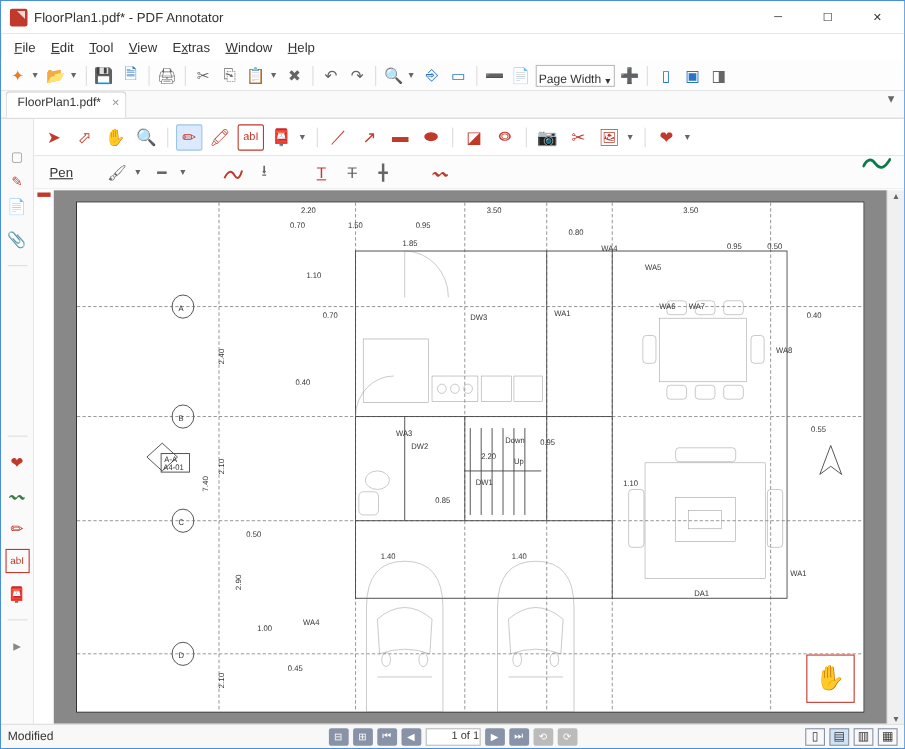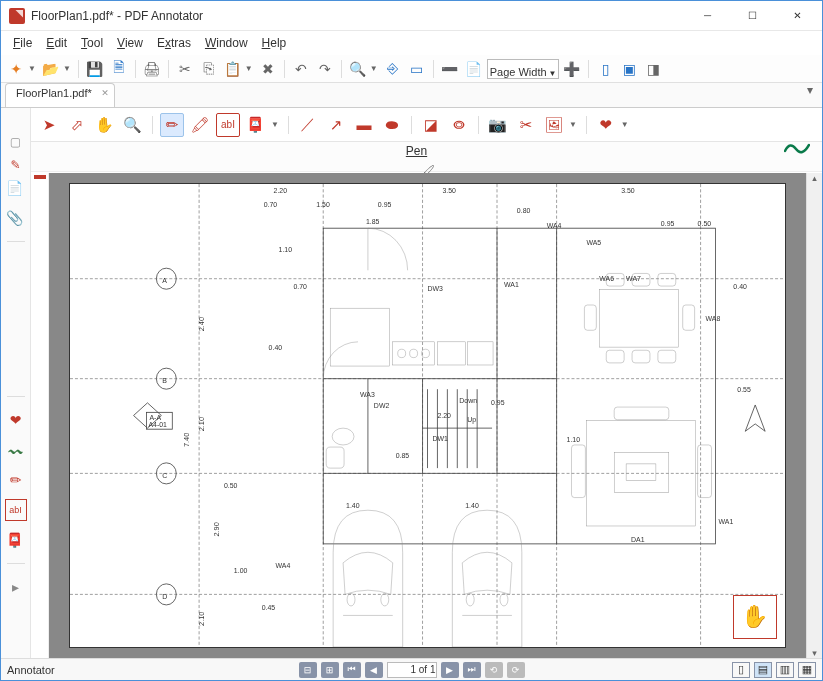--- a/index.html
+++ b/index.html
@@ -21,21 +21,21 @@
   .sep { width: 1px; height: 18px; background: #ddd; margin: 0 3px; }
   .dropdown-arrow { font-size: 8px; color: #666; margin: 0 2px 0 -1px; }
   .zoom-select { height: 20px; font-size: 11px; border: 1px solid #bbb; background: #fff; padding: 0 2px; display:flex; align-items:flex-end; gap:2px;}
   .tab-strip { height: 25px; background: #fafafa; display: flex; padding: 0 4px; border-bottom: 1px solid #ccc; }
   .doc-tab { background: #fff; border: 1px solid #ccc; border-bottom: none; border-radius: 4px 4px 0 0; padding: 3px 22px 3px 10px; font-size: 11px; position: relative; }
   .doc-tab .x { position: absolute; right: 5px; top: 4px; font-size: 9px; color: #999; }
   .tab-right { margin-left:auto; width:16px; text-align:center; color:#666; }
   .anno-toolbar { height: 34px; display: flex; align-items: center; padding: 0 6px; gap: 4px; border-bottom: 1px solid #e5e5e5; background: #fff; }
   .anno-toolbar .tbtn { width: 24px; height: 24px; font-size: 15px; }
   .anno-toolbar .tbtn.active { background: #dbeafe; border:1px solid #9cc3ea; }
-  .anno-toolbar2 { height: 30px; display: flex; align-items: center; padding: 0 10px; gap: 4px; background: #fcfcfc; border-bottom:1px solid #eee;flex-direction:column;}
+  .anno-toolbar2 { height: 30px; display: flex; align-items: center; padding: 0 10px; gap: 4px; background: #fcfcfc; border-bottom:1px solid #eee;}
   .anno-toolbar2 .lbl { padding: 2px 4px; margin-right: 20px;}
   .anno-toolbar2 .tbtn{ width:24px; height:24px; }
   .side-strip { position: absolute; left: 0; top: 172px; bottom: 22px; width: 30px; background: #fafafa; border-right: 1px solid #e5e5e5; display:flex; flex-direction:column; align-items:center; padding:4px 0; gap:8px;}
   .side-strip .sbtn{ width:22px; height:22px; display:flex; align-items:center; justify-content:center; font-size:14px;}
   .side-strip .divider{ width:18px; height:1px; background:#ddd; margin:4px 0;}
   .side-strip2 { position: absolute; left: 30px; top: 172px; bottom: 22px; width: 18px; background: #fff; border-right: 1px solid #eee; display:flex; flex-direction:column; align-items:center; padding:2px 0; gap:16px;}
   .side-strip2 .mark{ width:12px; height:4px;}
   .doc-area { position: absolute; left: 48px; right: 16px; top: 172px; bottom: 22px; background: #888; overflow: hidden; }
   .right-scroll { position:absolute; right:0; top:172px; bottom:22px; width:16px; background:#f0f0f0; border-left:1px solid #ddd;}
   .right-scroll:before{content:"▴"; display:block; text-align:center; font-size:9px; color:#666;}
@@ -356,21 +356,21 @@
         <text x="278" y="308">1.40</text>
         <text x="398" y="308">1.40</text>
         <text x="370" y="222">2.20</text>
       </svg>
     </div>
     <div class="hand-tool">✋</div>
   </div>
 </div>
 
 <div class="statusbar">
-  <span>Annotator</span>
+  <span>Modified</span>
   <div class="center">
     <div class="pgbtn">⊟</div>
     <div class="pgbtn">⊞</div>
     <div class="pgbtn">⏮</div>
     <div class="pgbtn">◀</div>
     <div class="pginput">1 of 1</div>
     <div class="pgbtn">▶</div>
     <div class="pgbtn">⏭</div>
     <div class="pgbtn" style="background:#bbb;">⟲</div>
     <div class="pgbtn" style="background:#bbb;">⟳</div>

